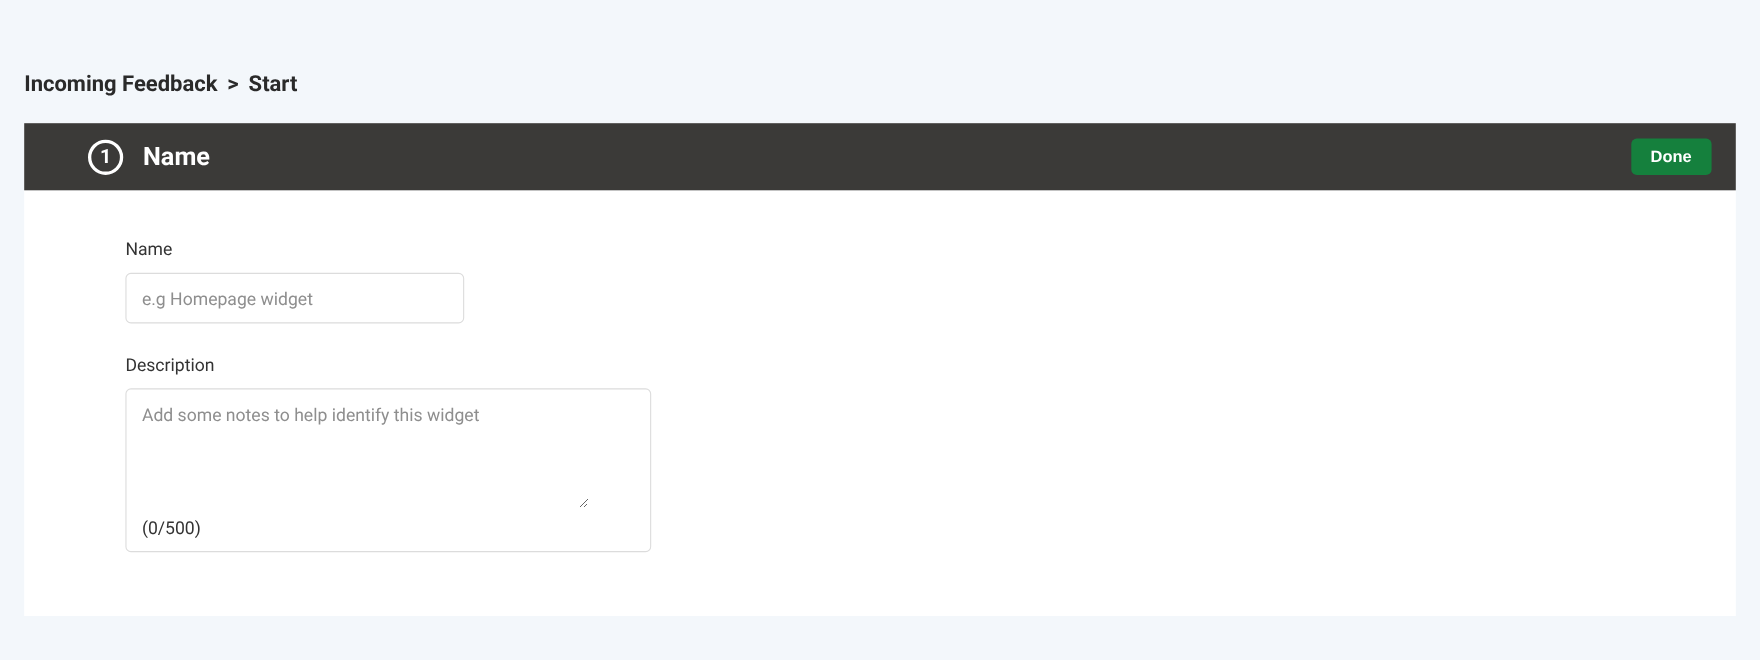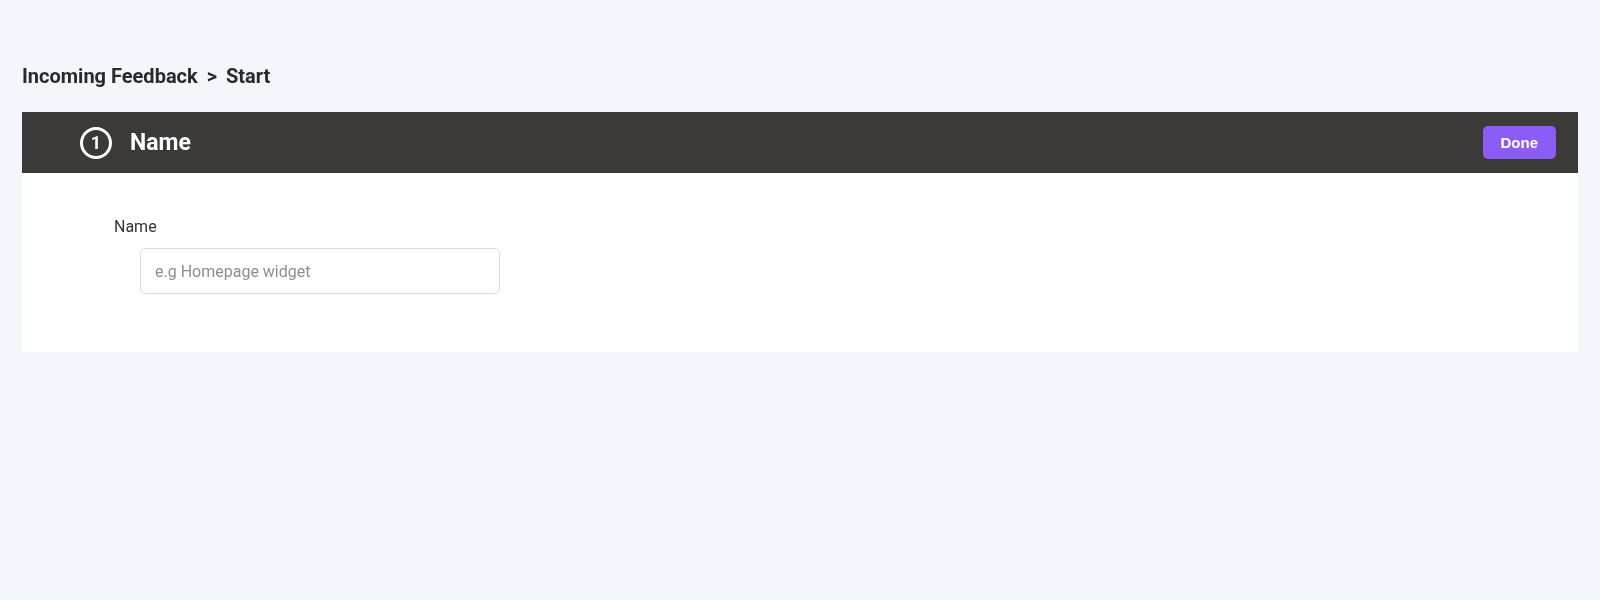--- a/index.html
+++ b/index.html
@@ -47,21 +47,21 @@
       font-weight: 700;
       font-size: 18px;
       margin-right: 18px;
     }
     .panel-title {
       font-size: 23px;
       font-weight: 700;
       flex: 1;
     }
     .done-button {
-      background-color: #8b5cf6;
+      background-color: #15803d;
       color: #ffffff;
       border: none;
       border-radius: 5px;
       padding: 8px 18px;
       font-size: 15px;
       font-weight: 700;
       cursor: pointer;
     }
     .panel-body {
       padding: 44px 72px 30px 92px;
@@ -69,29 +69,28 @@
     .form-row {
       margin-bottom: 28px;
     }
     .field-label {
       font-size: 16px;
       color: #333333;
       margin-bottom: 12px;
       display: block;
     }
     .name-input {
-      width: 360px;
+      width: 308px;
       height: 46px;
       border: 1px solid #dcdcdc;
       border-radius: 5px;
       padding: 0 14px;
       font-size: 16px;
       color: #333333;
       font-family: inherit;
-      margin-left: 26px;
     }
     .name-input::placeholder {
       color: #8e8e8e;
     }
     .desc-box {
       width: 478px;
       border: 1px solid #dcdcdc;
       border-radius: 5px;
       padding: 14px 14px 12px 14px;
     }
@@ -133,15 +132,22 @@
     <button class="done-button">Done</button>
   </div>
 
   <div class="panel-body">
 
     <div class="form-row">
       <label class="field-label">Name</label>
       <input type="text" class="name-input" placeholder="e.g Homepage widget" style="">
     </div>
 
+    <div class="form-row">
+      <label class="field-label">Description</label>
+      <div class="desc-box">
+        <textarea class="desc-textarea" placeholder="Add some notes to help identify this widget" style=""></textarea>
+        <div class="counter">(0/500)</div>
+      </div>
+    </div>
 
   </div>
 </div>
 
 </body></html>

